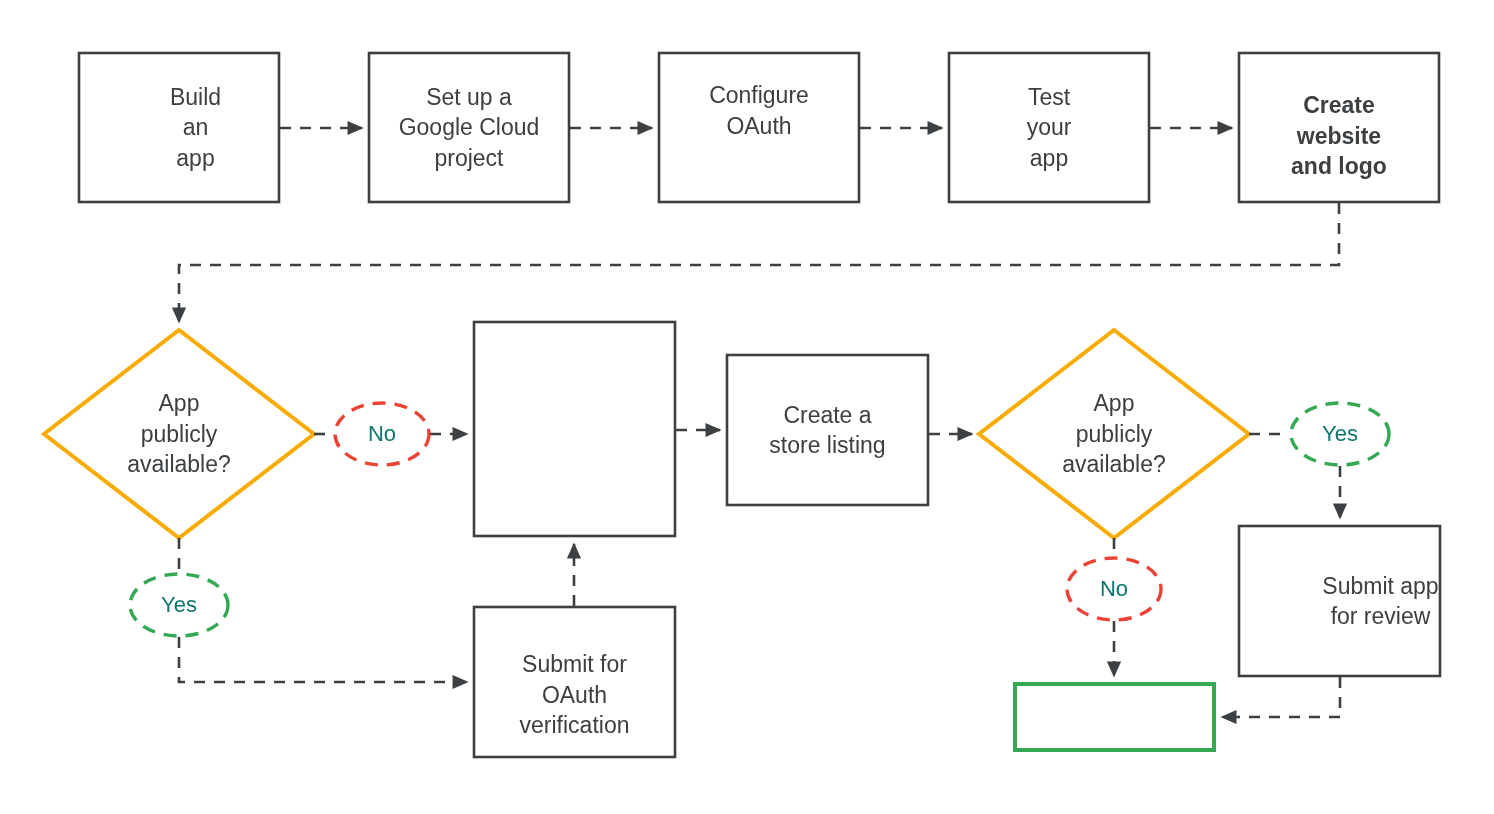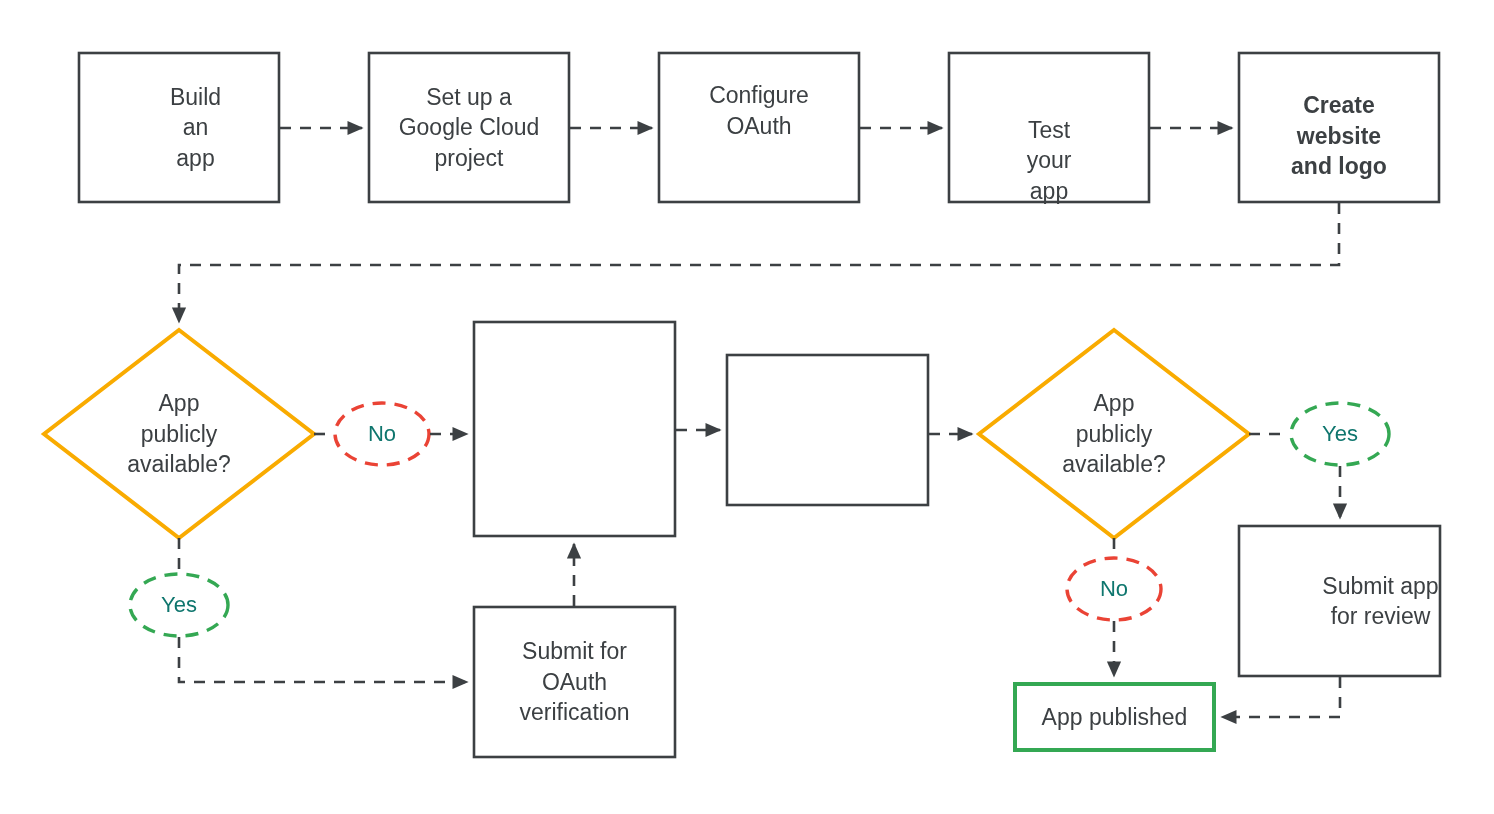--- a/index.html
+++ b/index.html
@@ -117,39 +117,40 @@
   </svg>
 
   <div class="node-label" style="left:79px; top:53px; width:233px; height:149px;">Build
 an
 app</div>
   <div class="node-label" style="left:369px; top:53px; width:200px; height:149px;">Set up a
 Google Cloud
 project</div>
   <div class="node-label" style="left:659px; top:36px; width:200px; height:149px;">Configure
 OAuth</div>
-  <div class="node-label" style="left:949px; top:53px; width:200px; height:149px;margin-top:33px;">Test
+  <div class="node-label" style="left:949px; top:53px; width:200px; height:149px;">Test
 your
 app</div>
   <div class="node-label" style="left:1239px; top:53px; width:200px; height:166px;font-weight:bold;">Create
 website
 and logo</div>
 
   <div class="node-label" style="left:49px; top:330px; width:260px; height:208px;">App
 publicly
 available?</div>
+  <div class="node-label" style="left:727px; top:355px; width:201px; height:150px;">Create a
+store listing</div>
   <div class="node-label" style="left:984px; top:330px; width:260px; height:208px;">App
 publicly
 available?</div>
 
-  <div class="node-label" style="left:474px; top:607px; width:201px; height:150px;">Submit for
+  <div class="node-label" style="left:474px; top:620px; width:201px; height:150px;">Submit for
 OAuth
 verification</div>
   <div class="node-label" style="left:1239px; top:526px; width:201px; height:150px;margin-left:41px;">Submit app
 for review</div>
-  <div class="node-label" style="left:1015px; top:684px; width:199px; height:66px;">App published</div>
 
   <div class="edge-label" style="left:335px; top:403px; width:94px; height:62px;">No</div>
   <div class="edge-label" style="left:130px; top:574px; width:98px; height:62px;">Yes</div>
   <div class="edge-label" style="left:1291px; top:403px; width:98px; height:62px;">Yes</div>
   <div class="edge-label" style="left:1067px; top:558px; width:94px; height:62px;">No</div>
 
 </div>
 
 </body></html>

